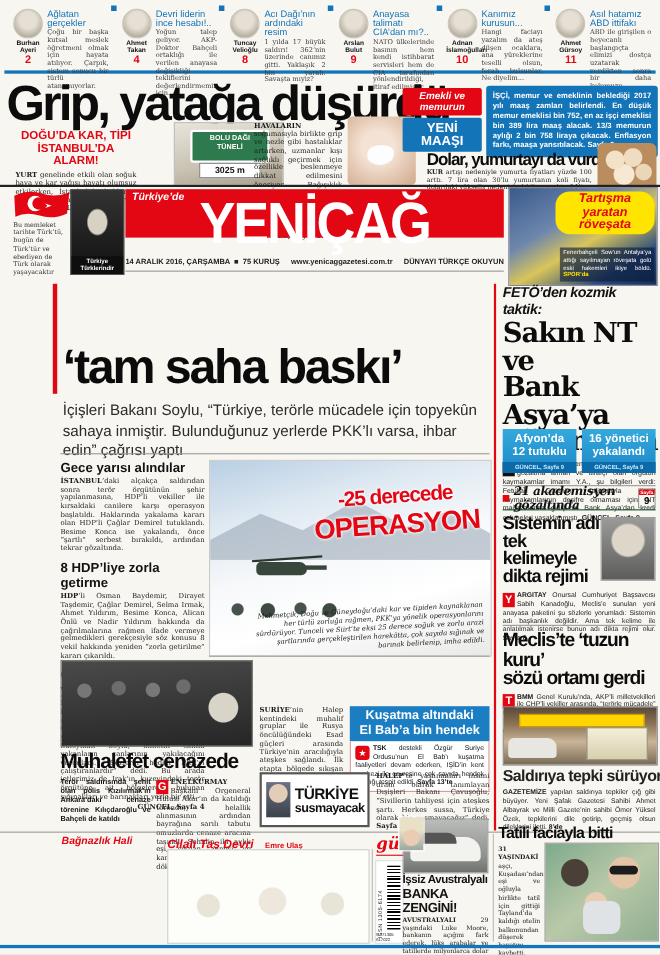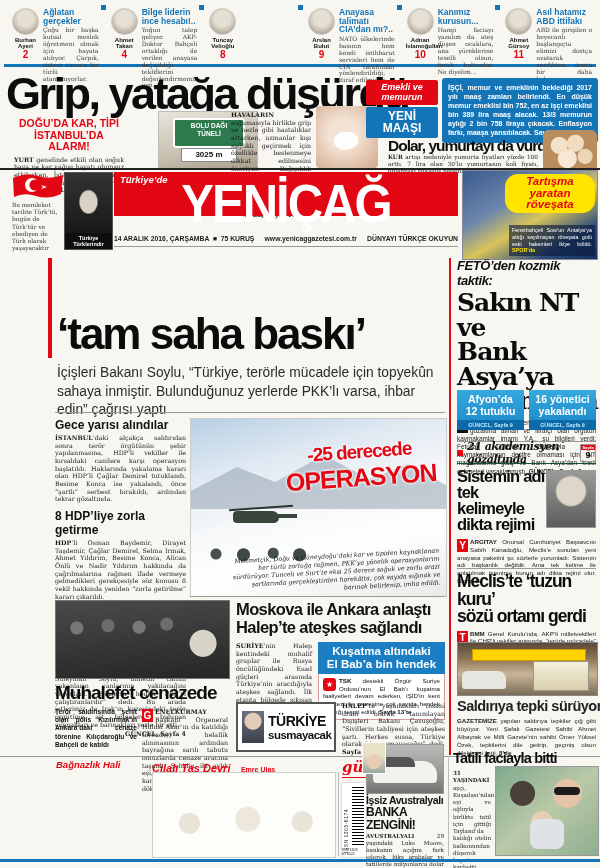--- a/index.html
+++ b/index.html
@@ -14,21 +14,21 @@
   .colstrip{position:absolute;left:4px;top:6px;width:592px;height:58px;display:flex;
             border-bottom:3px solid #1474b8;}
   .colcard{flex:1;display:flex;gap:3px;padding:2px 4px 0 7px;position:relative;}
   .colcard + .colcard::before{content:"";position:absolute;left:-2px;top:-1px;width:5px;height:5px;background:#1474b8;}
   .colleft{width:29px;flex:none;text-align:center;}
   .portrait{width:25px;height:25px;border-radius:50%;margin:0 auto;
             background:radial-gradient(circle at 50% 38%,#e6e0d4 0 38%,#bcb5a7 70%,#8f8879);
             border:1px solid #c9c4ba;}
   .colname{font-size:6px;font-weight:bold;line-height:1.05;margin-top:2px;}
   .colpage{font-size:10px;font-weight:900;color:#e30613;line-height:1;}
-  .coltitle{color:#1474b8;font-weight:700;font-size:8.5px;line-height:1.02;margin-bottom:2px;}
+  .coltitle{color:#1474b8;font-weight:400;font-size:8.5px;line-height:1.02;margin-bottom:2px;}
   .coltext{font-size:6px;color:#3a3a3a;line-height:1.15;font-family:"DejaVu Serif",serif;text-align:justify;}
 
   .hl-900{font-weight:900;letter-spacing:-1px;}
   .smallbody{font-size:6.3px;line-height:1.22;color:#1c1c1c;}
   .dc{float:left;width:11px;height:13px;margin:1px 2px 0 0;color:#fff;font-weight:900;font-size:10px;
       line-height:13px;text-align:center;font-family:"Liberation Sans",sans-serif;}
   .dc-black{background:#111;} .dc-red{background:#e30613;}
   .pageref{font-weight:bold;}
 
   .badge-blue{background:linear-gradient(#35a9de,#1b86c6);color:#fff;text-align:center;}
@@ -52,29 +52,33 @@
         <div class="coltext">Çoğu bir başka kutsal meslek öğretmeni olmak için hayata atılıyor. Çarpık, sistem sonucu bir türlü atanamıyorlar.</div>
         </div>
     </div>
     <div class="colcard">
       <div class="colleft">
           <div class="portrait"></div>
         <div class="colname">Ahmet Takan</div>
         <div class="colpage">4</div>
         </div>
       <div class="colright">
-          <div class="coltitle">Bilge liderin ince hesabı!..</div>
+          <div class="coltitle">Devri liderin ince hesabı!..</div>
         <div class="coltext">Yoğun talep geliyor. AKP-Doktor Bahçeli ortaklığı ile verilen anayasa değişikliği tekliflerini değerlendirmemiz için.</div>
         </div>
     </div>
     <div class="colcard">
       <div class="colleft">
           <div class="portrait"></div>
         <div class="colname">Tuncay Velioğlu</div>
         <div class="colpage">8</div>
+        </div>
+      <div class="colright">
+          <div class="coltitle">Acı Dağı’nın ardındaki resim</div>
+        <div class="coltext">1 yılda 17 büyük saldırı! 362’nin üzerinde canımız gitti. Yaklaşık 2 bin yaralı. Savaşta mıyız?</div>
         </div>
     </div>
     <div class="colcard">
       <div class="colleft">
           <div class="portrait"></div>
         <div class="colname">Arslan Bulut</div>
         <div class="colpage">9</div>
         </div>
       <div class="colright">
           <div class="coltitle">Anayasa talimatı CIA’dan mı?..</div>
@@ -240,23 +244,20 @@
   <div class="abs" style="left:55px;top:600px;width:173px;height:77px;border:1px solid #777;
               background:linear-gradient(175deg,#4a4a4a,#2b2b2b 60%,#1d1d1d);
               background-image:radial-gradient(circle at 85% 55%,#d9d4c8 0 13px,transparent 14px),radial-gradient(circle at 12% 35%,#777 0 6px,transparent 7px),radial-gradient(circle at 30% 32%,#6c6c6c 0 6px,transparent 7px),radial-gradient(circle at 48% 34%,#787878 0 6px,transparent 7px),radial-gradient(circle at 64% 30%,#6c6c6c 0 6px,transparent 7px),linear-gradient(175deg,#4a4a4a,#262626);"></div>
   <div class="abs hl-900 nowrap" style="left:55px;top:682px;font-size:19px;letter-spacing:-1px;color:#0c0c0c;">Muhalefet cenazede</div>
   <div class="abs just" style="left:55px;top:708px;width:82px;font-size:6.6px;font-weight:bold;line-height:1.25;color:#111;">Terör saldırısında şehit olan polis Kızılırmak’ın Ankara’daki cenaze törenine Kılıçdaroğlu ve Bahçeli de katıldı</div>
   <div class="abs serif just smallbody" style="left:142px;top:708px;width:86px;">
     <span class="dc dc-red">G</span><b>ENELKURMAY</b><span> Başkanı Orgeneral Hulusi Akar’ın da katıldığı törende, helallik alınmasının ardından bayrağına sarılı tabutu omuzlarda cenaze aracına taşındı. Şehidin iki aylık eşi, yıkılan annesi ve kardeşleri ile gözyaşı döktü. </span><b class="pageref">Sayfa 4</b>
   </div>
 
   <div class="abs rule-h" style="left:190px;top:596px;width:255px;"></div>
-  <div class="abs nowrap" style="left:236px;top:600px;font-size:16.5px;font-weight:700;letter-spacing:-0.6px;line-height:1.12;color:#111;">
-    <span>Moskova ile Ankara anlaştı</span><br><span>Halep’te ateşkes sağlandı</span>
-  </div>
   <div class="abs serif just smallbody" style="left:236px;top:642px;width:76px;">
     <b>SURİYE</b><span>’nin Halep kentindeki muhalif gruplar ile Rusya öncülüğündeki Esad güçleri arasında Türkiye’nin aracılığıyla ateşkes sağlandı. İlk etapta bölgede sıkışan sivillerin Halep’in batısına çıkarılmasına öncelik verilecek. Bu amaçla bölgeye sivilleri taşıyacak otobüsler gönderildi. </span><b class="pageref">Sayfa 13</b>
   </div>
 
   <div class="abs" style="left:318px;top:642px;width:127px;">
     <div style="background:#1b7ec2;color:#fff;font-weight:900;font-size:11.5px;line-height:1.12;text-align:center;padding:3px 2px;">
       <span>Kuşatma altındaki</span><br><span>El Bab’a bin hendek</span>
     </div>
     <div class="just" style="border:1px solid #d89a9a;border-top:none;background:#fff;padding:3px 4px;font-size:6.2px;line-height:1.25;">
       <span style="float:left;width:13px;height:13px;margin:1px 3px 0 0;background:#e30613;border-radius:3px;color:#fff;

